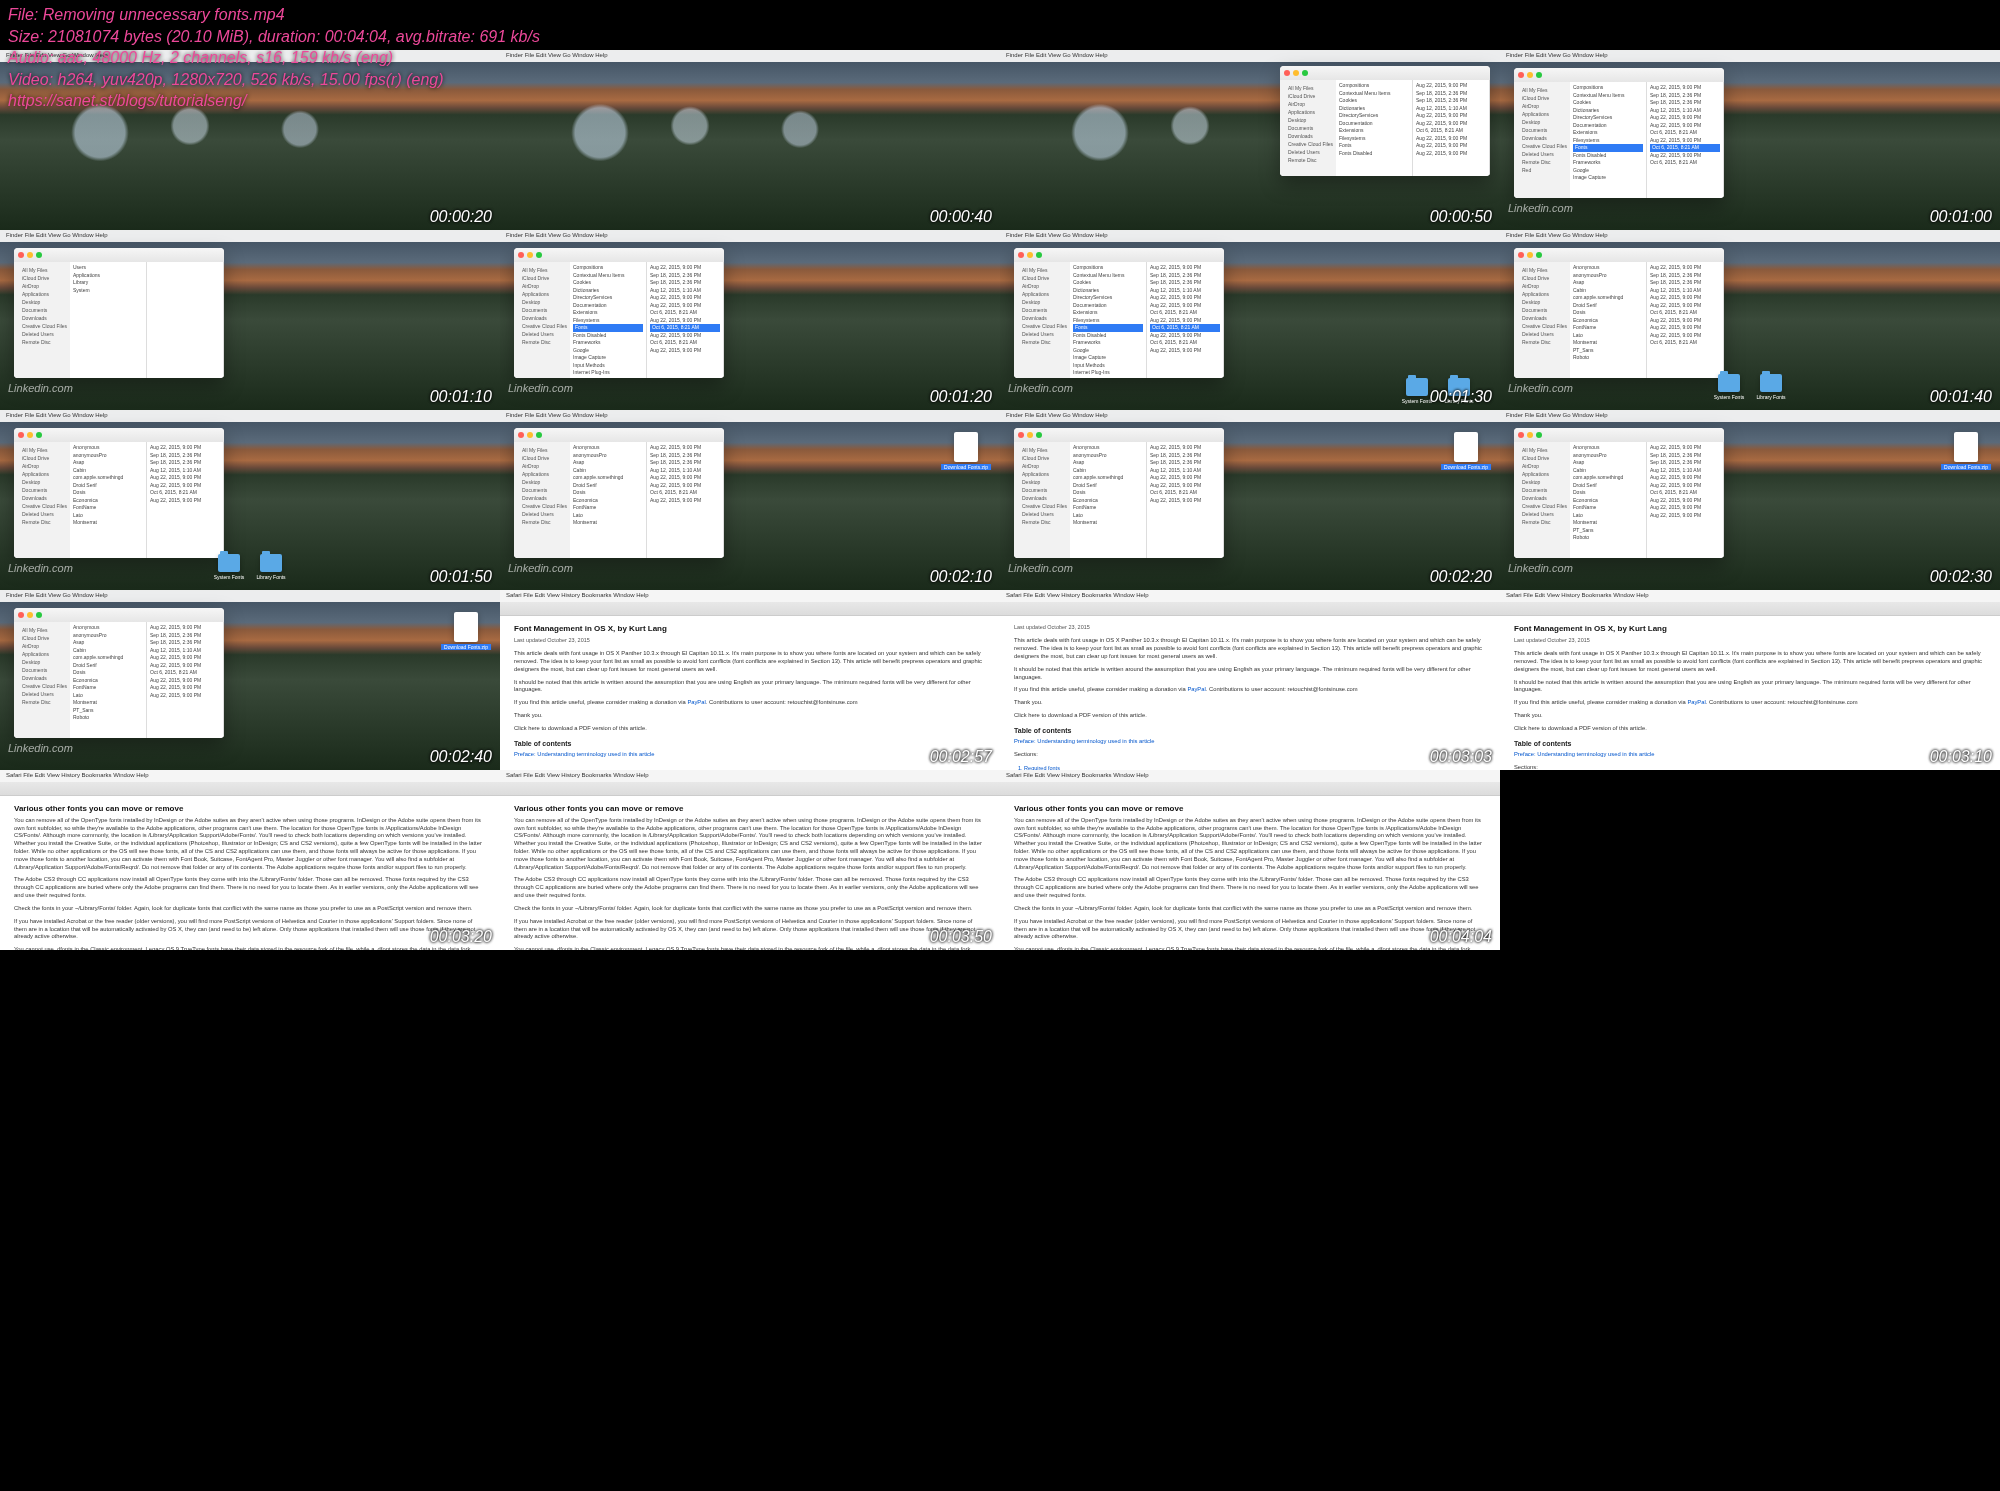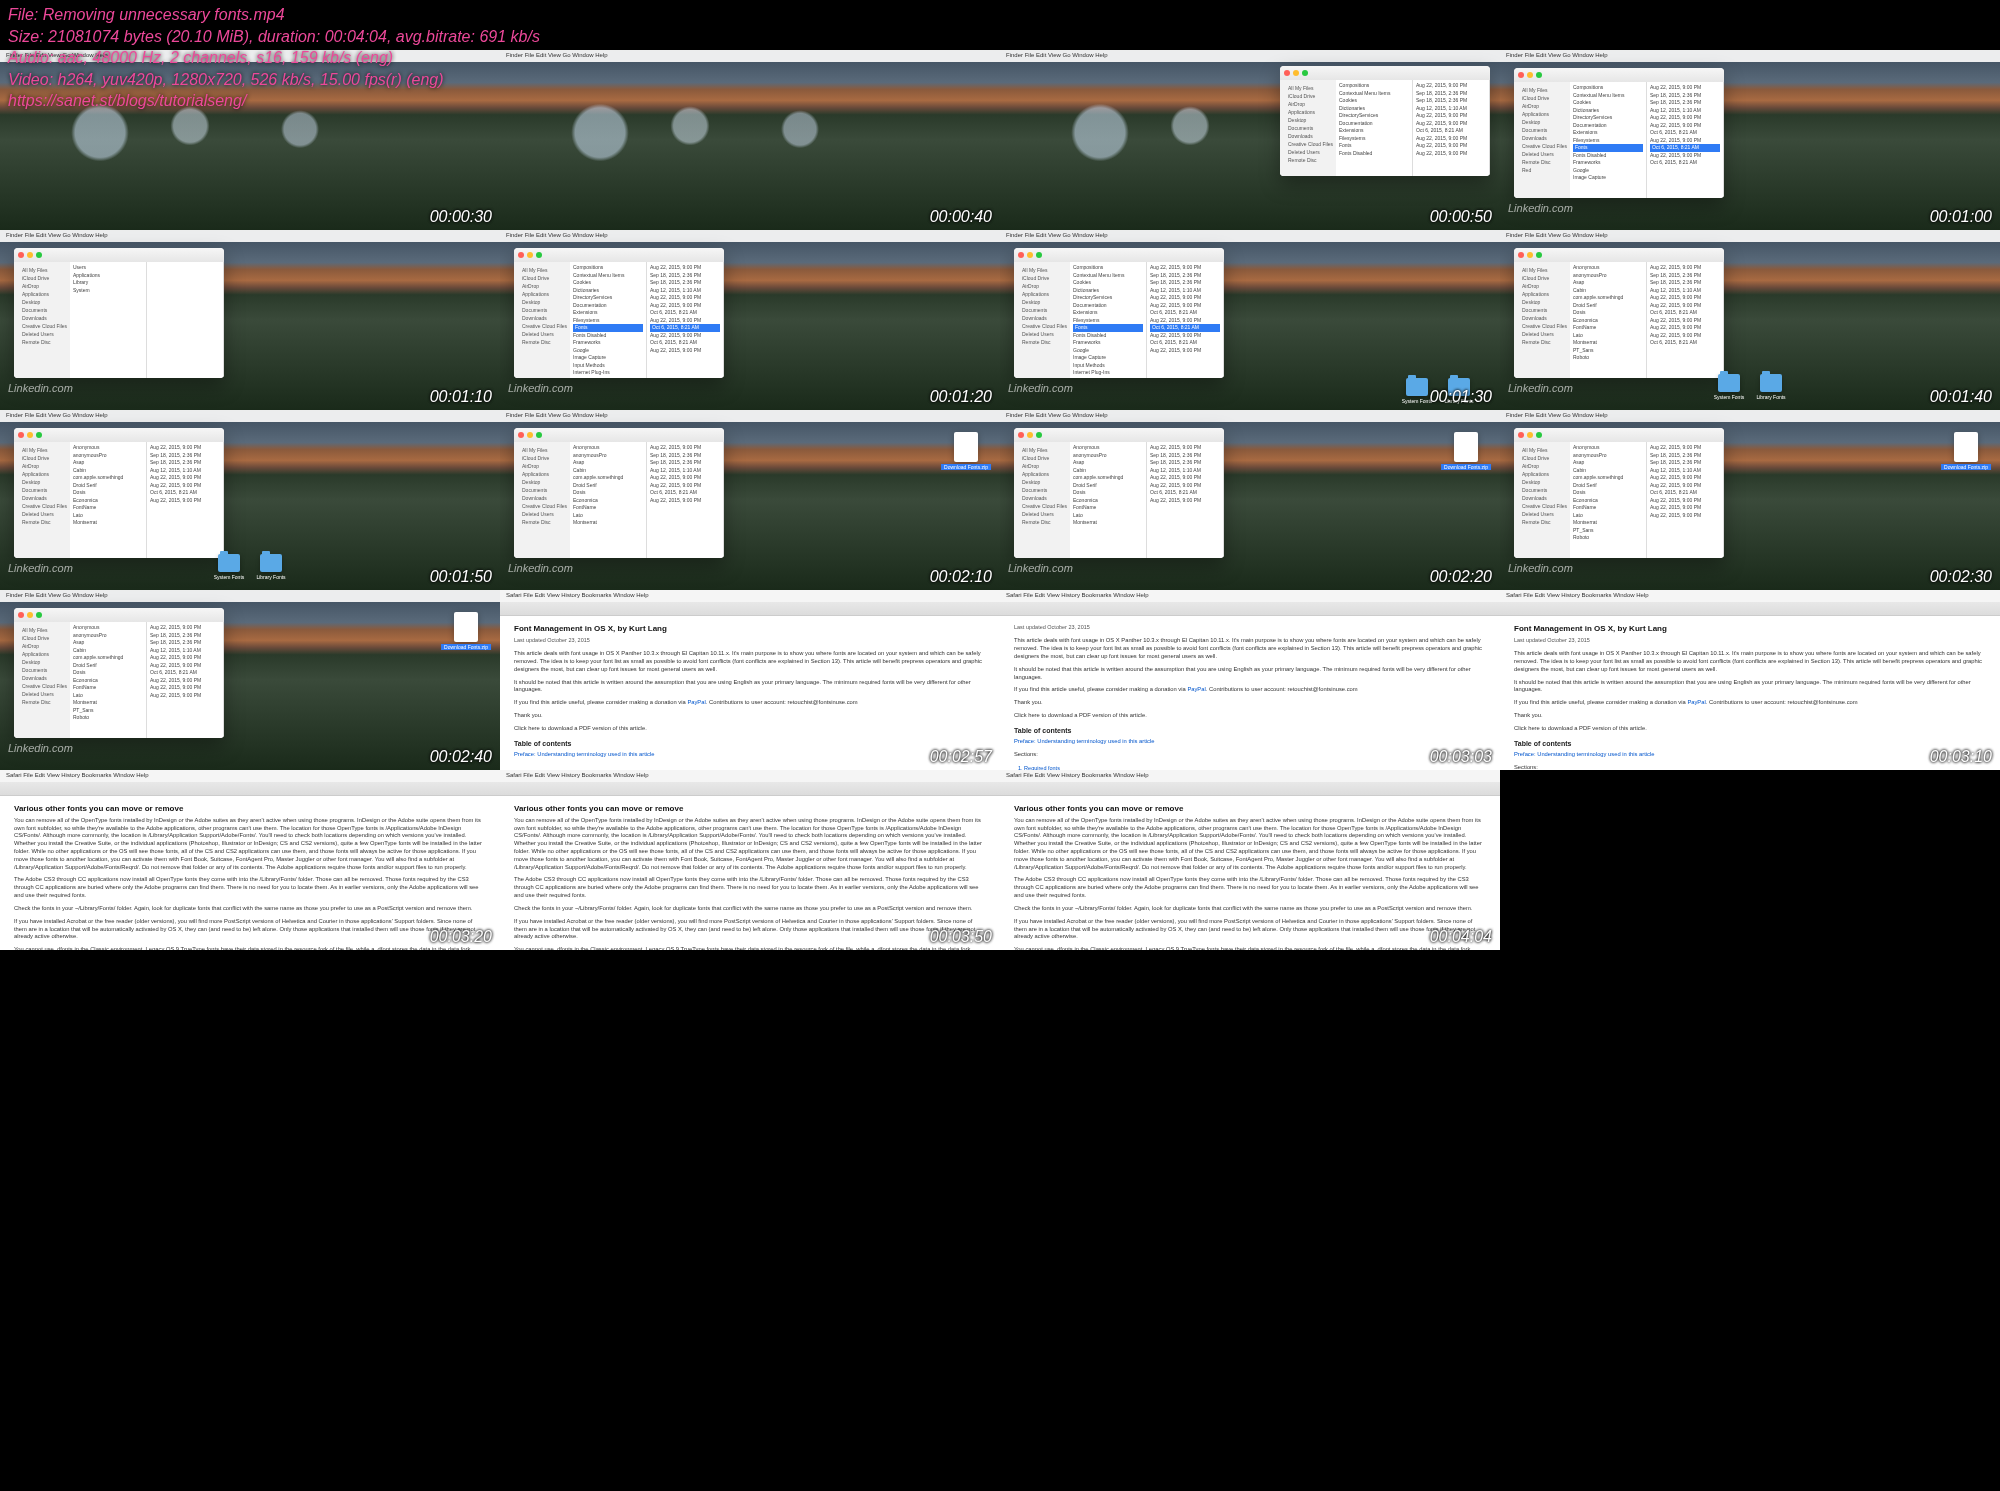--- a/index.html
+++ b/index.html
@@ -177,21 +177,21 @@
 <span>Size: 21081074 bytes (20.10 MiB), duration: 00:04:04, avg.bitrate: 691 kb/s</span>
 <span>Audio: aac, 48000 Hz, 2 channels, s16, 159 kb/s (eng)</span>
 <span>Video: h264, yuv420p, 1280x720, 526 kb/s, 15.00 fps(r) (eng)</span>
 <span>https://sanet.st/blogs/tutorialseng/</span></div>
 
 <div class="grid">
 
   <div class="thumb">
     <div class="menubar">  Finder   File   Edit   View   Go   Window   Help</div>
     <div class="mountain-layer"></div>
-    <div class="timestamp">00:00:30</div>
+    <div class="timestamp">00:00:20</div>
   </div>
   <div class="thumb">
     <div class="menubar">  Finder   File   Edit   View   Go   Window   Help</div>
     <div class="mountain-layer"></div>
     <div class="timestamp">00:00:40</div>
   </div>
   <div class="thumb">
     <div class="menubar">  Finder   File   Edit   View   Go   Window   Help</div>
     <div class="mountain-layer"></div>
     <div class="finder" style="top:16px; right:10px; width:210px; height:110px;">

